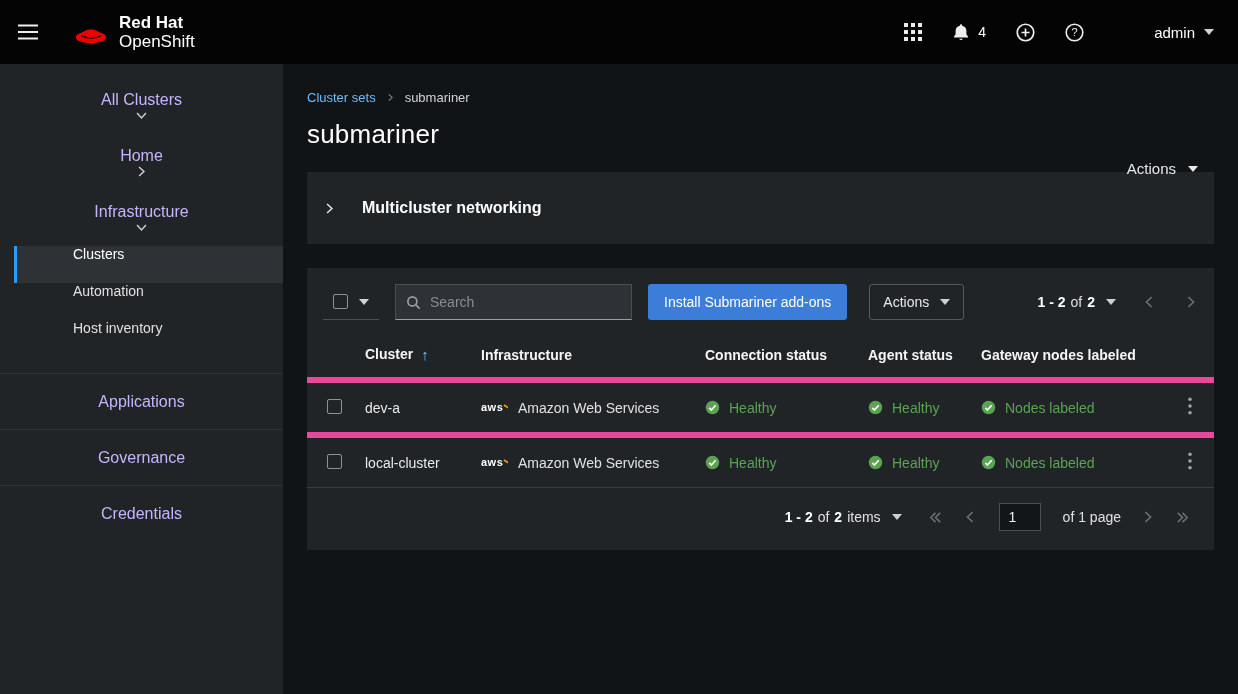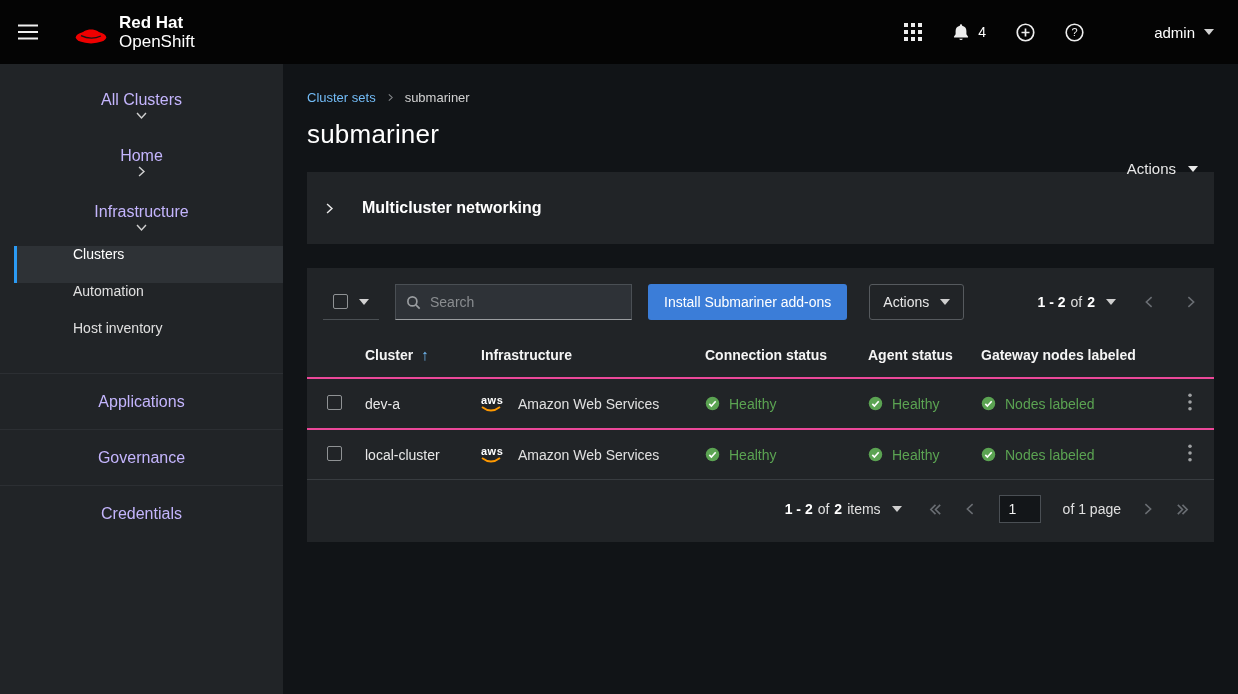--- a/index.html
+++ b/index.html
@@ -98,29 +98,29 @@
   .toolbar-pagination { margin-left:auto; display:flex; align-items:center; gap:26px; font-size:14px; }
   .pag-summary { display:flex; align-items:center; gap:5px; color:#e0e0e0; }
   .pag-summary b { color:#fff; }
   .pag-summary .caret { color:#cfcfcf; margin-left:6px; display:flex; }
   .pag-nav { display:flex; gap:28px; color:#6a6e73; }
   .pag-nav .nav-btn { color:#6a6e73; display:flex; }
 
   
   table { width:100%; border-collapse:collapse; font-size:14px; }
   th { text-align:left; font-weight:bold; color:#f5f5f5; padding:10px 12px 14px; }
-  td { padding:14px 12px; border-top:2px solid #ec4899; color:#e0e0e0; vertical-align:middle; }
+  td { padding:14px 12px; border-top:6px solid #ec4899; color:#e0e0e0; vertical-align:middle; }
   table { border-bottom:1px solid #383c40; }
   .col-check { width:46px; padding-left:20px; padding-right:0; }
   .col-kebab { width:56px; text-align:right; padding-right:22px; }
-  .th-sort { display:inline-flex; align-items:center; gap:8px; }
+  .th-sort { display:inline-flex; gap:8px; }
   .sort-arrow { color:#73bcf7; font-size:15px; }
   .cluster-link { color:#e8e8e8; }
   .infra-cell { display:flex; align-items:center; gap:10px; }
-  .aws-logo { display:flex; flex-direction:column; width:27px; }
+  .aws-logo { display:flex; flex-direction:row; align-items:center; width:27px; }
   .aws-word { font-size:11px; font-weight:bold; color:#fff; line-height:1; letter-spacing:.5px; }
   .status-cell { display:flex; align-items:center; gap:9px; }
   .status-text { color:#5ba352; }
   .kebab { color:#9fa1a3; display:inline-flex; }
 
   
   .bottom-pagination {
     display:flex; justify-content:flex-end; align-items:center; gap:26px;
     padding:15px 24px 19px; font-size:14px;
   }

